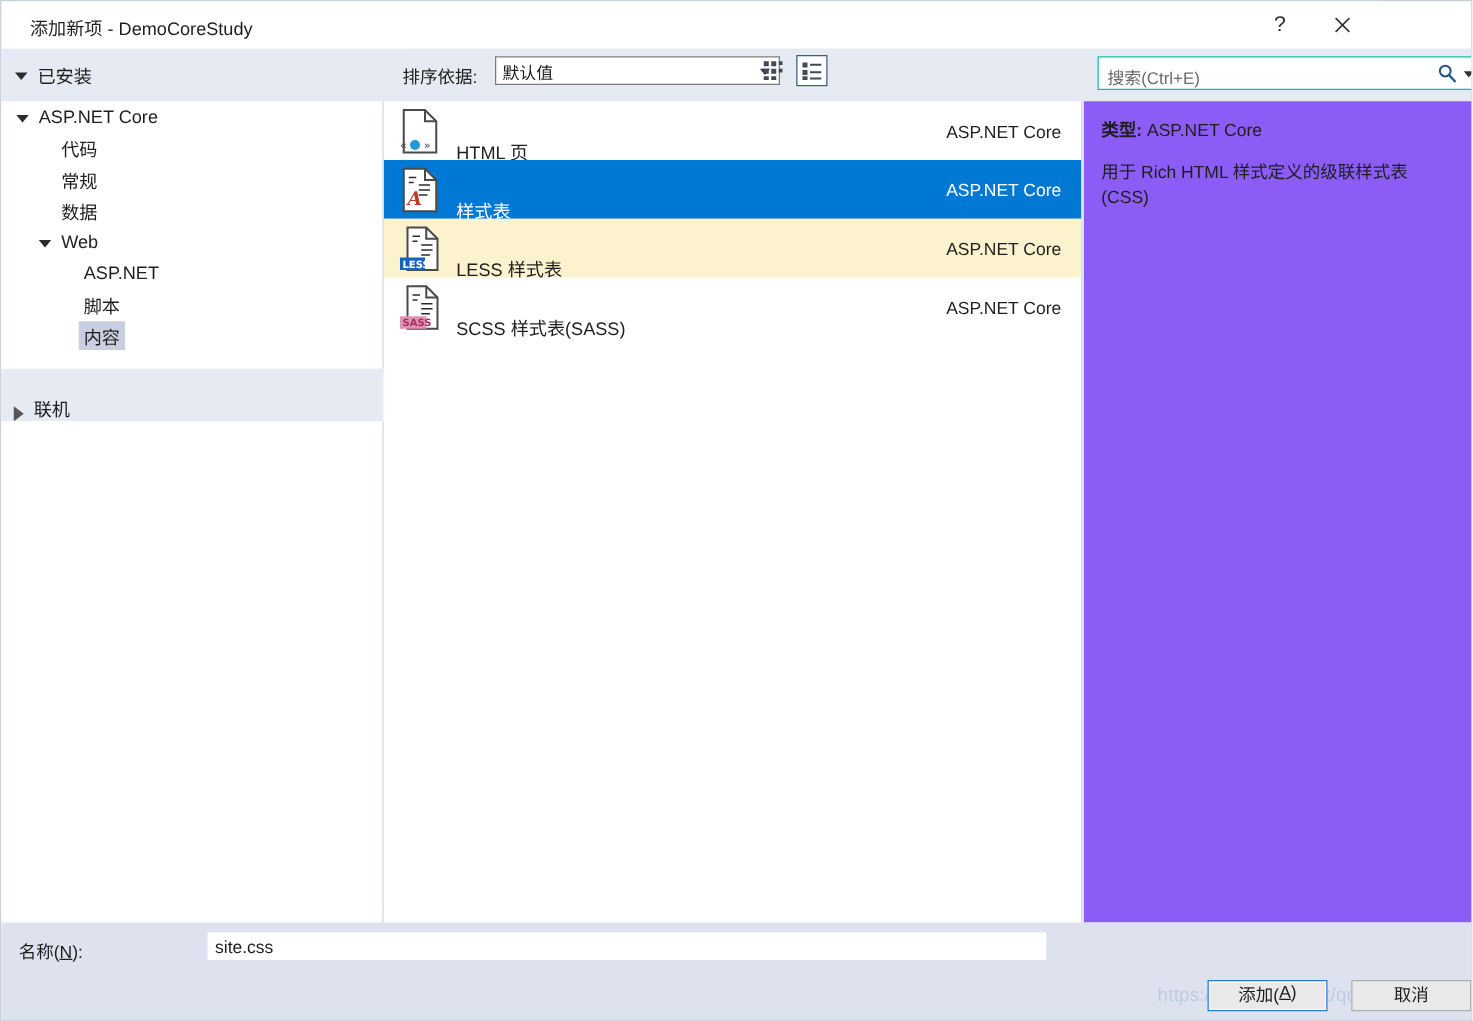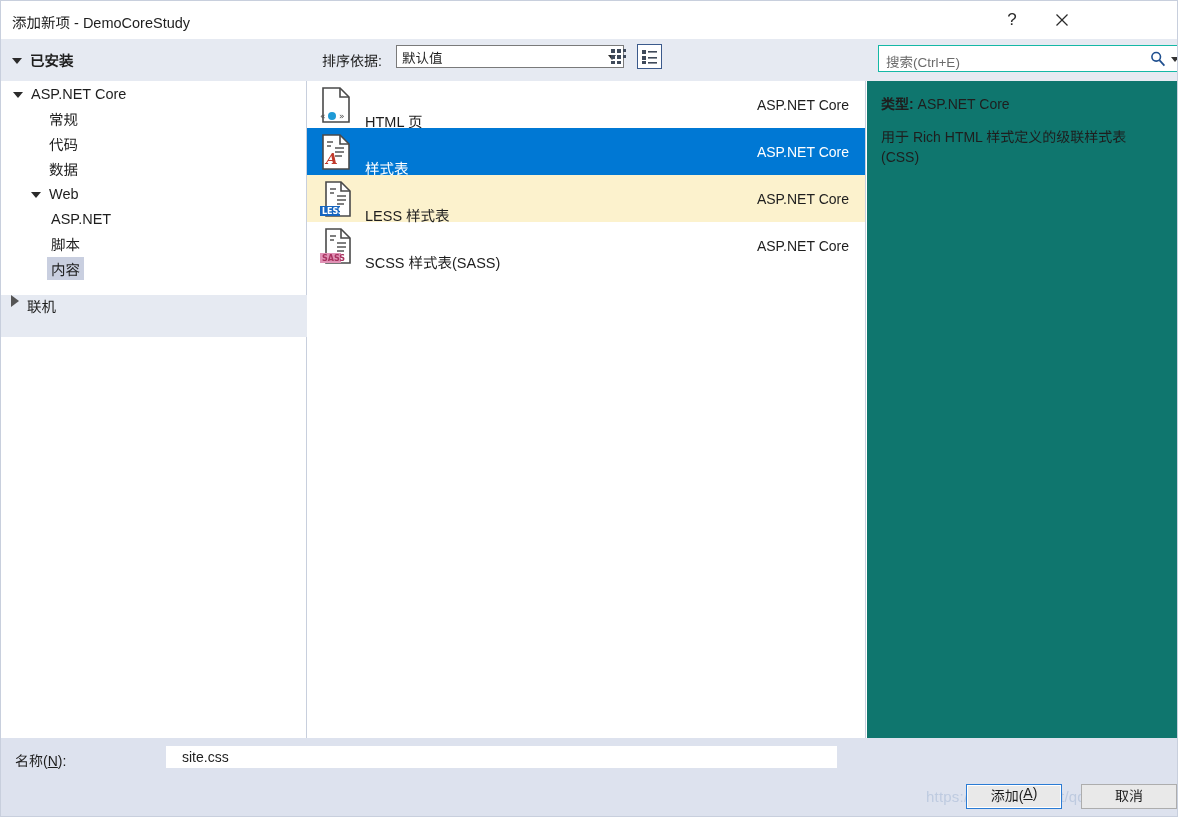--- a/index.html
+++ b/index.html
@@ -19,21 +19,21 @@
     height: 817px;
     overflow: hidden;
     background: #ffffff;
     border: 1px solid #c8cfdd;
     box-sizing: border-box;
   }
 
   
   .titlebar {
     position: absolute;
-    left: 0; top: 0;
+    left: 12px; top: 0;
     width: 1092px; height: 38px;
     background: #ffffff;
     box-sizing: border-box;
   }
   .title-text {
     position: absolute;
     left: 11px; top: 10px;
     font-size: 14.5px;
     color: #1e1e1e;
     white-space: nowrap;
@@ -61,21 +61,20 @@
     box-sizing: border-box;
   }
   .installed-label {
     position: absolute;
     left: 11px; top: 10px;
     font-size: 14.5px;
     color: #1e1e1e;
     display: flex;
     align-items: center;
     gap: 8px;
-    font-weight: bold;
   }
   .tri-down {
     width: 0; height: 0;
     border-left: 5px solid transparent;
     border-right: 5px solid transparent;
     border-top: 6px solid #2b2b2b;
     display: inline-block;
     position: relative;
     top: 1px;
   }
@@ -189,30 +188,30 @@
     width: 18px;
     display: flex;
     align-items: center;
     justify-content: center;
     flex: 0 0 18px;
   }
   .tree-item .tlabel { padding: 1px 4px; }
   .tree-item.selected .tlabel { background: #c9cfe0; }
   .tree-level-0 { padding-left: 8px; }
   .tree-level-1 { padding-left: 44px; }
-  .tree-level-2 { padding-left: 46px; }
+  .tree-level-2 { padding-left: 62px; }
 
   .online-strip {
     position: absolute;
     left: 0; top: 294px;
     width: 306px; height: 42px;
     background: #e6eaf2;
     box-sizing: border-box;
     display: flex;
-    align-items: flex-start;
+    align-items: flex-end;
     padding-left: 10px;
     font-size: 14.5px;
     color: #1e1e1e;
     gap: 8px;
     cursor: default;
   }
   .left-fill {
     position: absolute;
     left: 0; top: 336px;
     width: 306px; height: 401px;
@@ -261,21 +260,21 @@
     color: #1e1e1e;
     padding-right: 16px;
     white-space: nowrap;
   }
 
   
   .details-panel {
     position: absolute;
     left: 866px; top: 80px;
     width: 312px; height: 657px;
-    background: #0f766e;
+    background: #8b5cf6;
     box-sizing: border-box;
     padding: 12px 14px 14px 14px;
   }
   .detail-type {
     font-size: 14px;
     color: #1e1e1e;
     margin-bottom: 14px;
     white-space: nowrap;
   }
   .detail-type b { font-weight: bold; }
@@ -301,21 +300,21 @@
   }
   .name-label u { text-decoration: underline; }
   .name-input {
     position: absolute;
     left: 165px; top: 745px;
     width: 671px; height: 22px;
     background: #ffffff;
     border: none;
     outline: none;
     box-sizing: border-box;
-    padding-left: 16px;
+    padding-left: 6px;
     font-family: "Liberation Sans", "DejaVu Sans", sans-serif;
     font-size: 14px;
     color: #1e1e1e;
   }
   .btn {
     position: absolute;
     top: 783px;
     width: 96px; height: 25px;
     box-sizing: border-box;
     background: #e9e9e9;
@@ -422,24 +421,24 @@
   </div>
 
   <div class="tree-panel">
     <div class="tree-item tree-level-0">
       <span class="twisty">
           <span class="tri-down"></span>
         </span>
       <span class="tlabel">ASP.NET Core</span>
     </div>
     <div class="tree-item tree-level-1">
+      <span class="tlabel">代码</span>
+    </div>
+    <div class="tree-item tree-level-1">
       <span class="tlabel">常规</span>
-    </div>
-    <div class="tree-item tree-level-1">
-      <span class="tlabel">代码</span>
     </div>
     <div class="tree-item tree-level-1">
       <span class="tlabel">数据</span>
     </div>
     <div class="tree-item" style="padding-left:26px">
       <span class="twisty">
           <span class="tri-down"></span>
         </span>
       <span class="tlabel">Web</span>
     </div>

